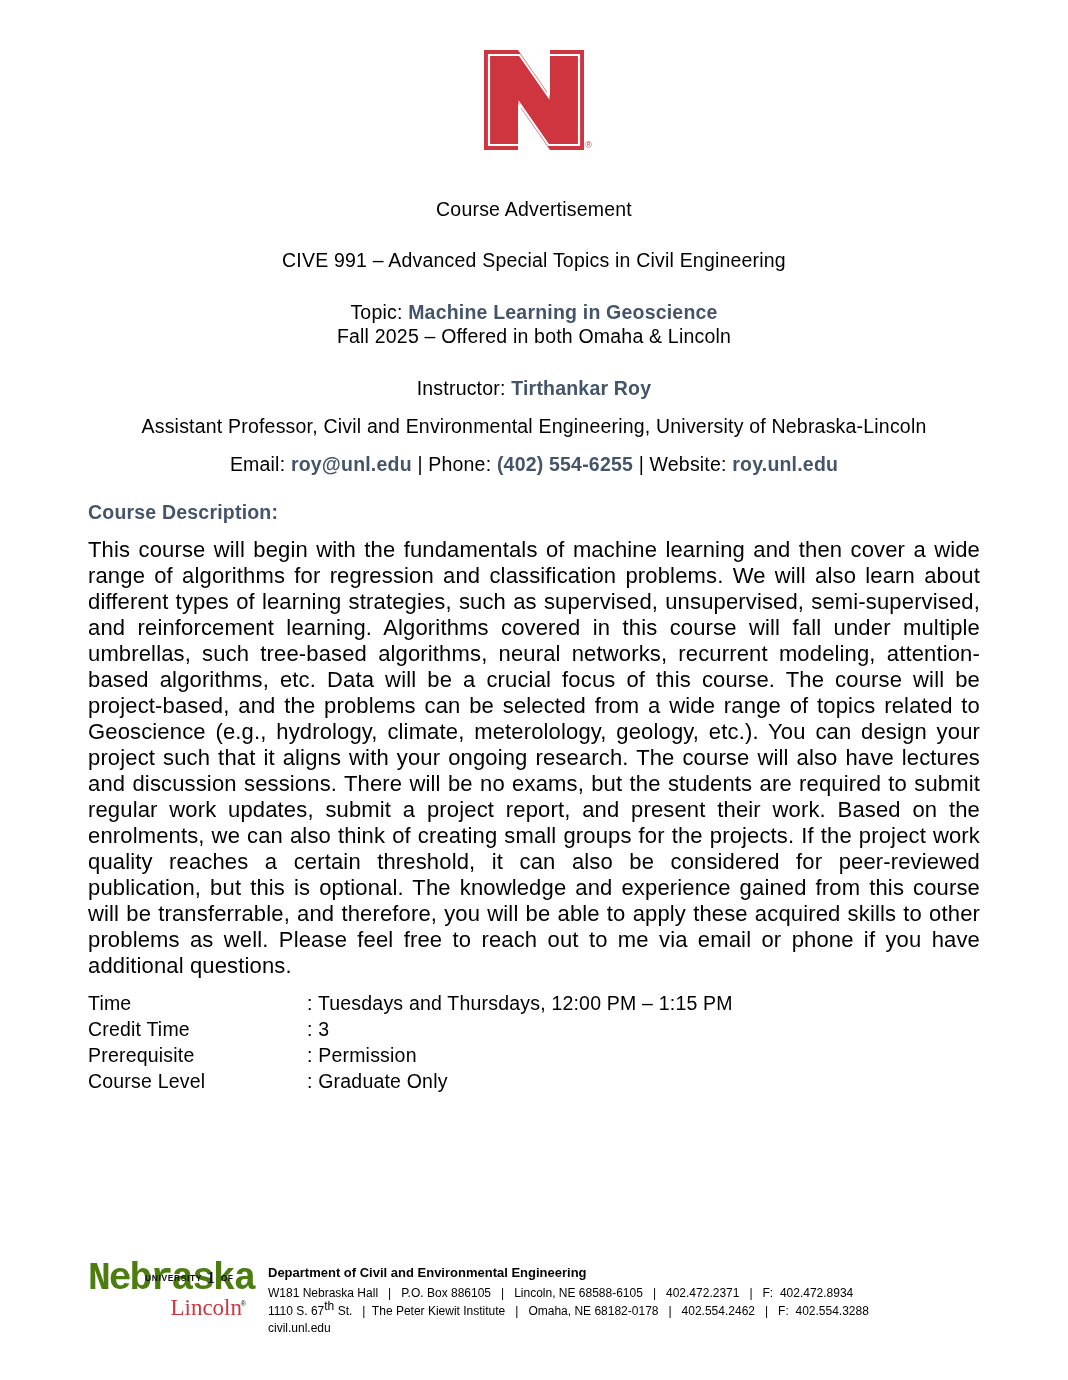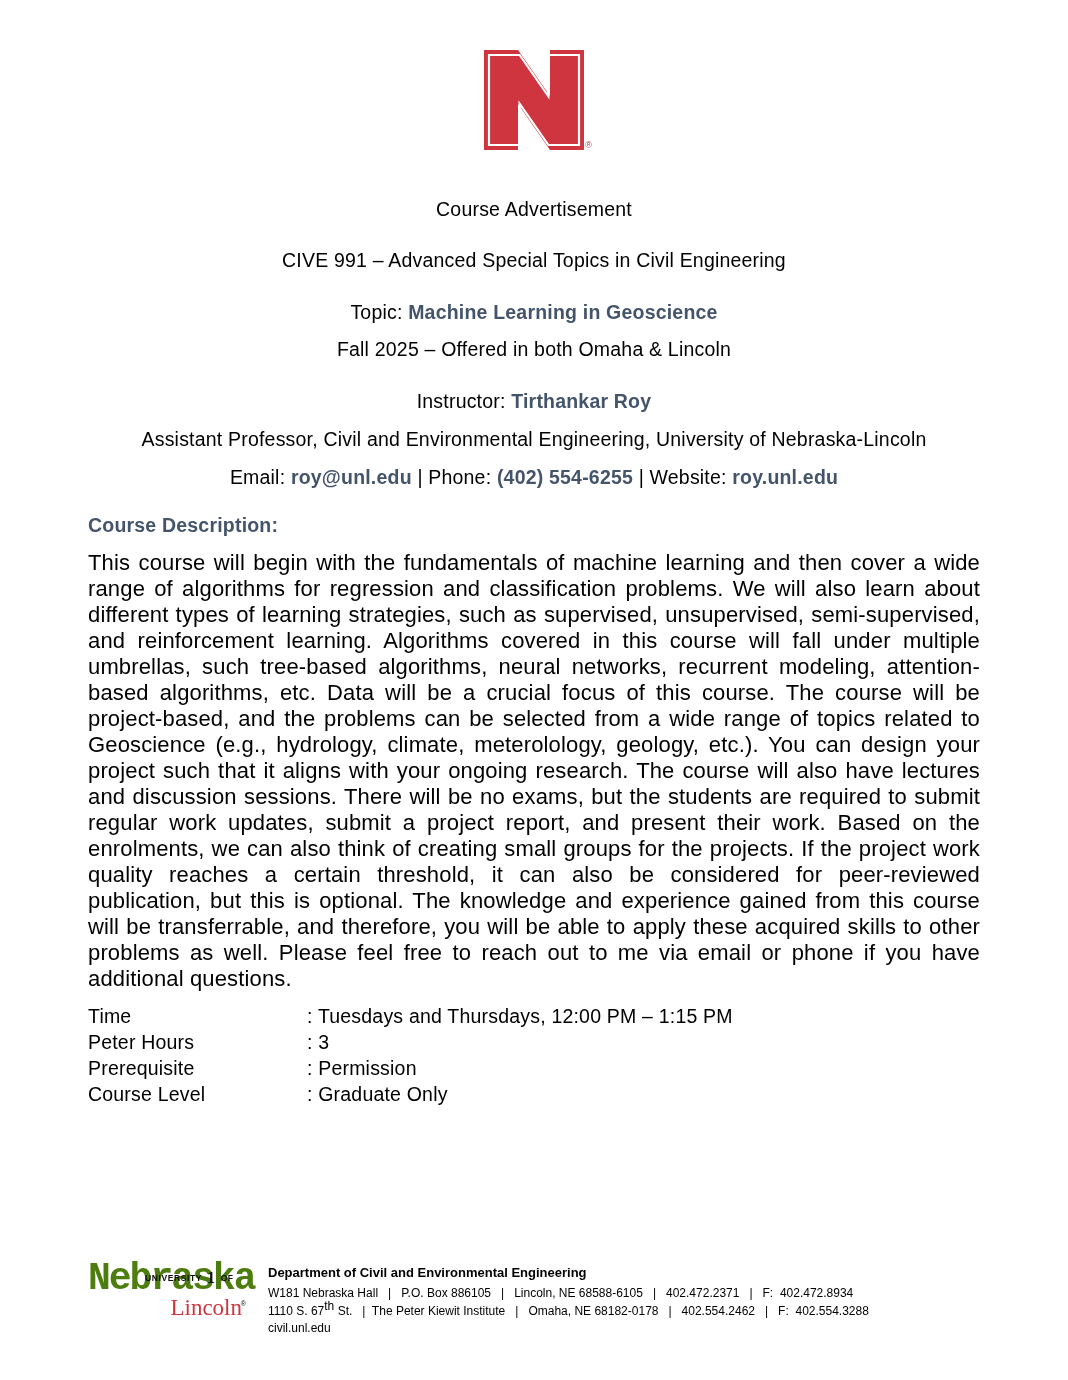--- a/index.html
+++ b/index.html
@@ -29,21 +29,21 @@
 
   .line {
     font-size: 19.5px; line-height: 24px;
     text-align: center; letter-spacing: 0.2px;
   }
   .accent { color: var(--accent-slate, #44546A); font-weight: bold; }
 
   .title-line      { margin-top: 47px; }
   .cive-line       { margin-top: 27px; }
   .topic-line      { margin-top: 28px; }
-  .fall-line       { margin-top: 13px; }
+  .fall-line       { }
   .instructor-line { margin-top: 28px; }
   .asst-line       { margin-top: 14px; }
   .email-line      { margin-top: 14px; text-align: center; }
 
   .section-heading {
     margin-top: 24px;
     font-size: 19.5px; line-height: 24px; font-weight: bold;
     color: var(--accent-slate, #44546A);
     text-align: left; letter-spacing: 0.2px;
   }
@@ -120,21 +120,21 @@
 
   <div class="desc-body">This course will begin with the fundamentals of machine learning and then cover a wide range of algorithms for regression and classification problems. We will also learn about different types of learning strategies, such as supervised, unsupervised, semi-supervised, and reinforcement learning. Algorithms covered in this course will fall under multiple umbrellas, such tree-based algorithms, neural networks, recurrent modeling, attention-based algorithms, etc. Data will be a crucial focus of this course. The course will be project-based, and the problems can be selected from a wide range of topics related to Geoscience (e.g., hydrology, climate, meterolology, geology, etc.). You can design your project such that it aligns with your ongoing research. The course will also have lectures and discussion sessions. There will be no exams, but the students are required to submit regular work updates, submit a project report, and present their work. Based on the enrolments, we can also think of creating small groups for the projects. If the project work quality reaches a certain threshold, it can also be considered for peer-reviewed publication, but this is optional. The knowledge and experience gained from this course will be transferrable, and therefore, you will be able to apply these acquired skills to other problems as well. Please feel free to reach out to me via email or phone if you have additional questions.</div>
 
 
   <div class="details-table">
     <div class="details-row">
       <span class="details-label">Time</span>
       <span class="details-value">: Tuesdays and Thursdays, 12:00 PM – 1:15 PM</span>
     </div>
     <div class="details-row">
-      <span class="details-label">Peter Hours</span>
+      <span class="details-label">Credit Time</span>
       <span class="details-value">: 3</span>
     </div>
     <div class="details-row">
       <span class="details-label">Prerequisite</span>
       <span class="details-value">: Permission</span>
     </div>
     <div class="details-row">
       <span class="details-label">Course Level</span>
       <span class="details-value">: Graduate Only</span>
     </div>

